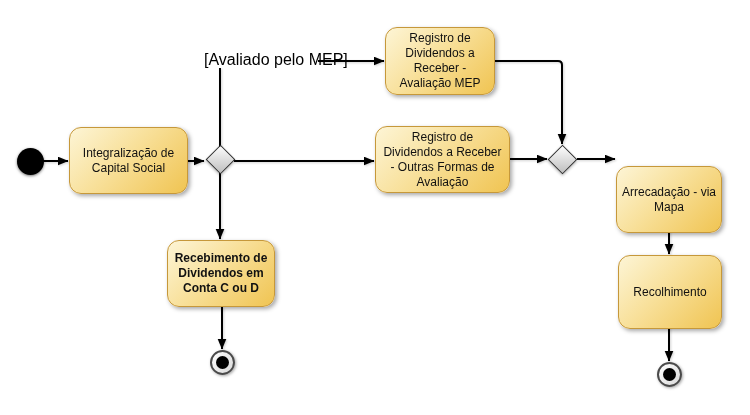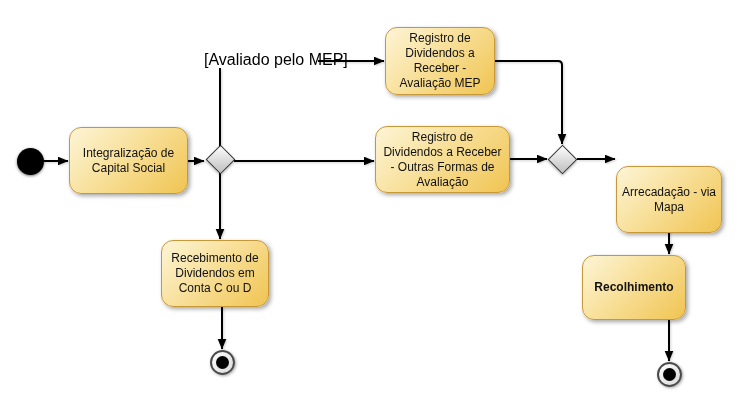--- a/index.html
+++ b/index.html
@@ -112,30 +112,30 @@
   <div class="activity" style="left:385px; top:27px; width:110px; height:68px;">Registro de
 Dividendos a
 Receber -
 Avaliação MEP</div>
 
   <div class="activity" style="left:375px; top:126px; width:135px; height:67px;">Registro de
 Dividendos a Receber
 - Outras Formas de
 Avaliação</div>
 
-  <div class="activity" style="left:161px; top:240px; width:108px; height:67px;">Recebimento de
+  <div class="activity" style="left:167px; top:240px; width:108px; height:67px;font-weight:bold;">Recebimento de
 Dividendos em
 Conta C ou D</div>
 
   <div class="diamond" style="left:552px; top:149px;"></div>
 
   <div class="activity" style="left:616px; top:126px; width:106px; height:67px;margin-top:40px;">Arrecadação - via
 Mapa</div>
 
-  <div class="activity" style="left:582px; top:255px; width:104px; height:65px;font-weight:bold;">Recolhimento</div>
+  <div class="activity" style="left:618px; top:255px; width:104px; height:74px;">Recolhimento</div>
 
   <div class="final-node" style="left:210px; top:350px;">
     <div class="final-dot"></div>
   </div>
 
   <div class="final-node" style="left:657px; top:362px;">
     <div class="final-dot"></div>
   </div>
 
   <div class="edge-label" style="left:204px; top:53px;">[Avaliado pelo MEP]</div>

